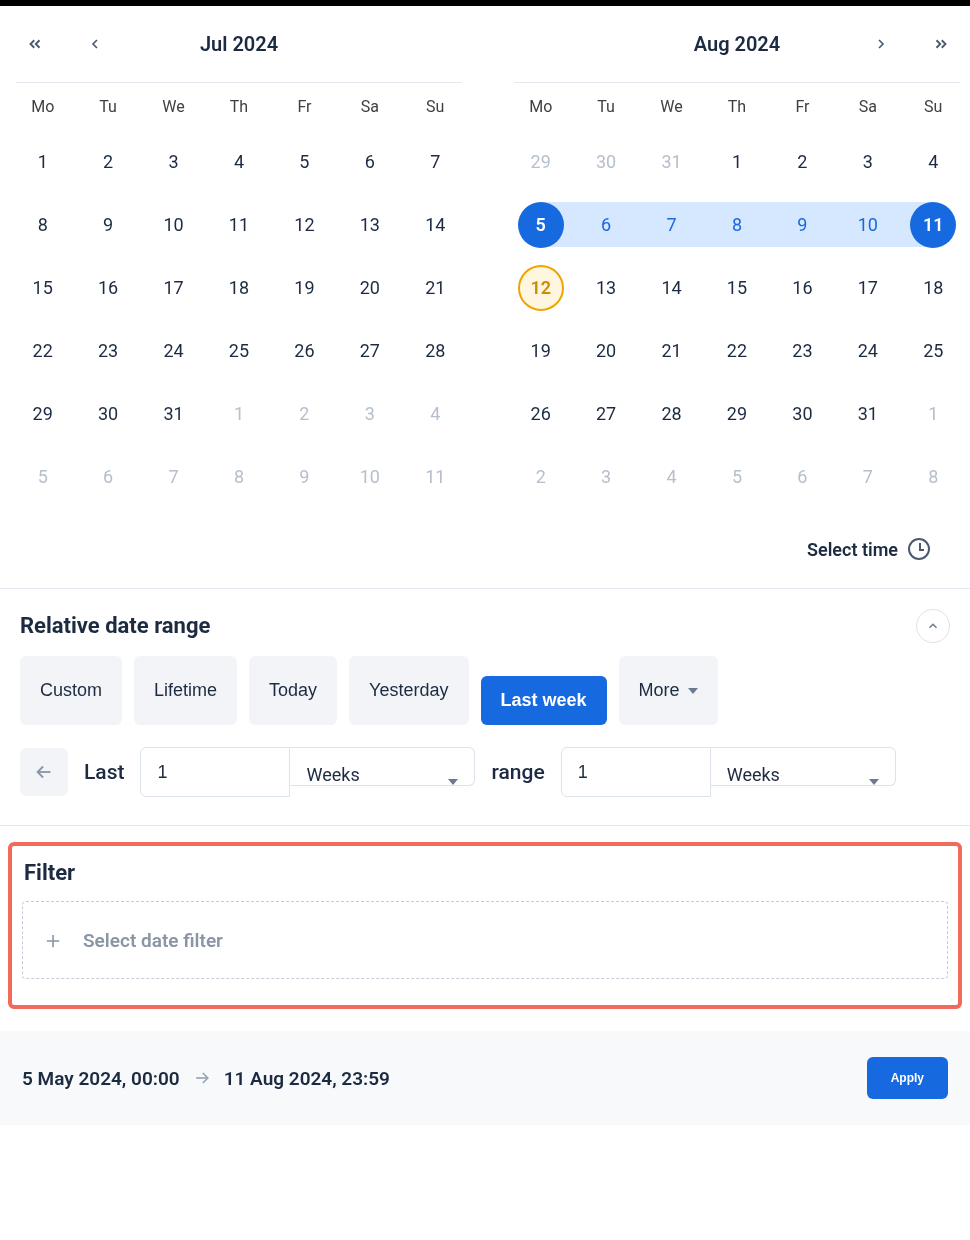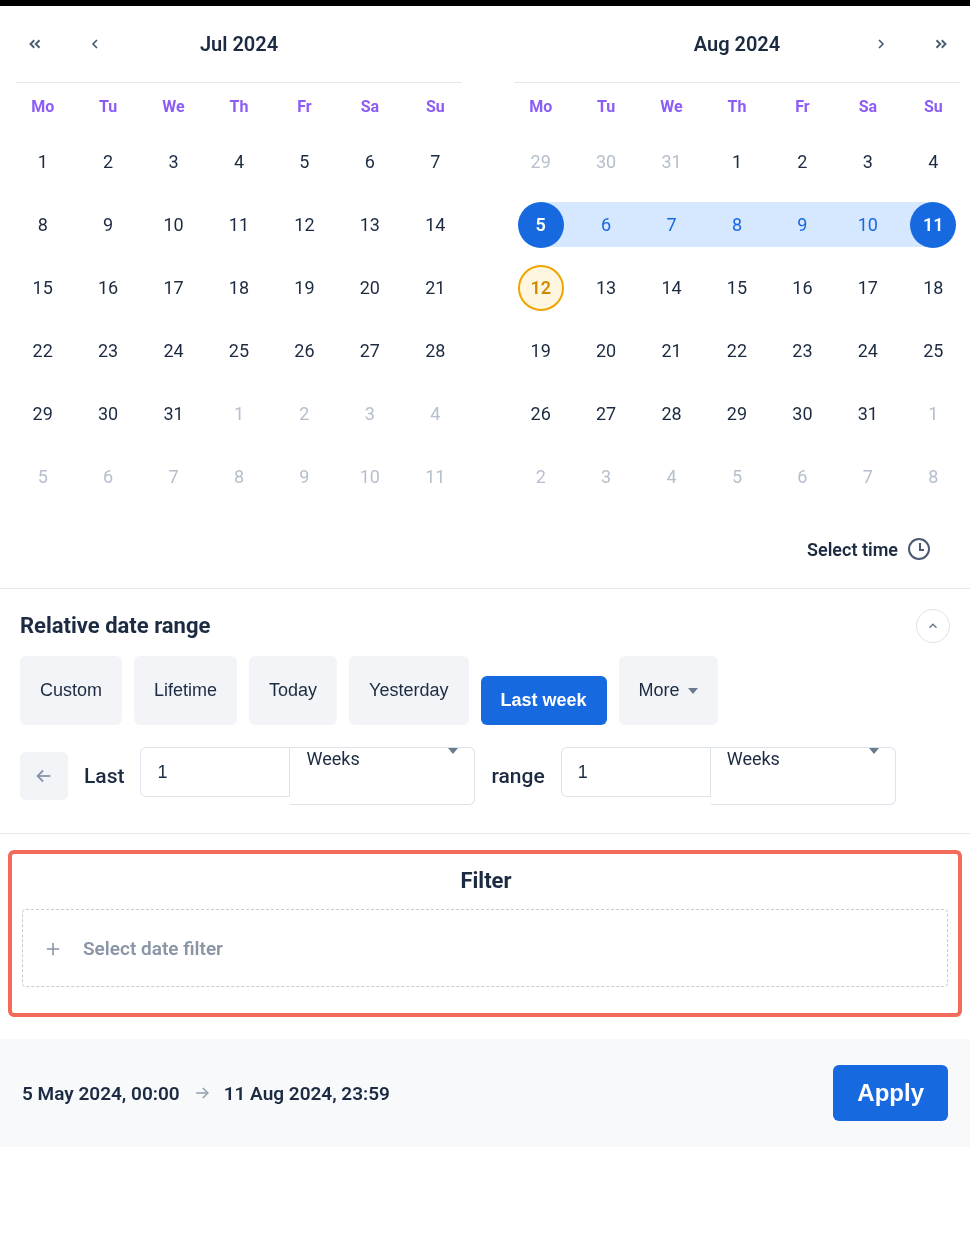--- a/index.html
+++ b/index.html
@@ -9,21 +9,21 @@
   .cal { flex: 1; }
   .cal-head { display: flex; align-items: center; justify-content: center; position: relative; height: 40px; margin-bottom: 18px; }
   .cal-head .nav { position: absolute; display: flex; align-items: center; justify-content: center; width: 30px; height: 30px; color: #4a5a70; cursor: pointer; }
   .cal-head .nav.dbl-left { left: 10px; }
   .cal-head .nav.single-left { left: 70px; }
   .cal-head .nav.single-right { right: 70px; }
   .cal-head .nav.dbl-right { right: 10px; }
   .cal-title { font-size: 20px; font-weight: 600; color: #1c2b41; }
   .hr { height: 1px; background: #e5e9ef; margin: 0 6px 14px 6px; }
 
-  .dow { display: grid; grid-template-columns: repeat(7, 1fr); text-align: center; font-weight: 700; color: #8b5cf6; font-size: 16px; margin-bottom: 14px; }
+  .dow { display: grid; grid-template-columns: repeat(7, 1fr); text-align: center; font-weight: 400; color: #404040; font-size: 16px; margin-bottom: 14px; }
   .grid { display: grid; grid-template-columns: repeat(7, 1fr); }
   .cell { height: 63px; display: flex; align-items: center; justify-content: center; position: relative; }
   .day { width: 46px; height: 46px; border-radius: 50%; display: flex; align-items: center; justify-content: center; font-size: 18px; color: #1c2b41; cursor: pointer; z-index: 2; }
   .day.out { color: #b6bfcc; }
   .cell.range-bg::before { content: ""; position: absolute; top: 9px; bottom: 9px; left: 0; right: 0; background: #d6e8ff; z-index: 1; }
   .cell.range-start::before { left: 50%; }
   .cell.range-end::before { right: 50%; }
   .day.range-in { color: #1769e0; }
   .day.selected { background: #1769e0; color: #fff; font-weight: 600; }
   .day.today { border: 2px solid #f0a400; color: #cf8a00; font-weight: 600; background: #fff6e0; }
@@ -41,33 +41,33 @@
 
   .presets { display: flex; gap: 12px; margin-bottom: 22px; flex-wrap: wrap; }
   .preset { background: #f2f4f7; color: #1c2b41; border: none; padding: 14px 20px; font-size: 18px; font-weight: 500; border-radius: 6px; cursor: pointer; display: flex; align-items: center; gap: 8px; }
   .preset.active { background: #1769e0; color: #fff; font-weight: 600; margin-top: 20px; }
   .chev-sm { display:inline-block; width:0; height:0; border-left:5px solid transparent; border-right:5px solid transparent; border-top:6px solid #6b7a8e; }
 
   .row-inputs { display: flex; align-items: center; gap: 16px; }
   .arrow-back { width: 48px; height: 48px; background: #f2f4f7; border-radius: 6px; display:flex; align-items:center; justify-content:center; color:#8a95a6; cursor:pointer; }
   .lbl { font-size: 21px; color: #1c2b41; font-weight: 500; }
   .num-in { width: 150px; height: 50px; border: 1px solid #dde3eb; border-radius: 6px 0 0 6px; padding: 0 16px; font-size: 18px; color: #1c2b41; }
-  .sel { width: 185px; height: 58px; border: 1px solid #dde3eb; border-left: none; border-radius: 0 6px 6px 0; padding: 0 16px; font-size: 18px; color: #1c2b41; display:flex; align-items:flex-start; justify-content:space-between; cursor:pointer; background:#fff; }
+  .sel { width: 185px; height: 39px; border: 1px solid #dde3eb; border-left: none; border-radius: 0 6px 6px 0; padding: 0 16px; font-size: 18px; color: #1c2b41; display:flex; align-items:flex-end; justify-content:space-between; cursor:pointer; background:#fff; }
   .pair { display:flex; }
 
-  .filter-box { margin: 0 8px; border: 4px solid #f26a5a; border-radius: 6px; padding: 14px 10px 26px 10px; text-align: center; }
+  .filter-box { margin: 0 8px; border: 4px solid #f26a5a; border-radius: 6px; padding: 14px 10px 26px 10px; }
   .filter-title { font-size: 22px; font-weight: 700; color: #1c2b41; margin: 0 0 16px 2px; }
   .filter-add { border: 1px dashed #c4ccd7; border-radius: 4px; padding: 22px 18px; display:flex; align-items:center; gap: 18px; color:#8a95a6; cursor:pointer; }
   .plus { font-size: 24px; font-weight: 300; color:#8a95a6; }
   .filter-add-label { font-size: 19px; font-weight: 600; }
 
   .footer { background: #f7f9fb; padding: 26px 22px; display:flex; align-items:center; justify-content:space-between; margin-top: 22px; }
   .range-txt { font-size: 19px; font-weight: 600; color: #1c2b41; display:flex; align-items:center; gap: 12px; }
   .arrow-r { color:#9aa4b3; }
-  .apply { background:#1769e0; color:#fff; border:none; padding: 14px 24px; font-size: 24px; font-weight:600; border-radius:6px; cursor:pointer; }
+  .apply { background:#1769e0; color:#fff; border:none; padding: 14px 24px; font-size: 12px; font-weight:600; border-radius:6px; cursor:pointer; }
 
   svg { display:block; }
 </style>
 </head>
 <body>
 
 <div class="top"></div>
 
 <div class="calendars">
 

